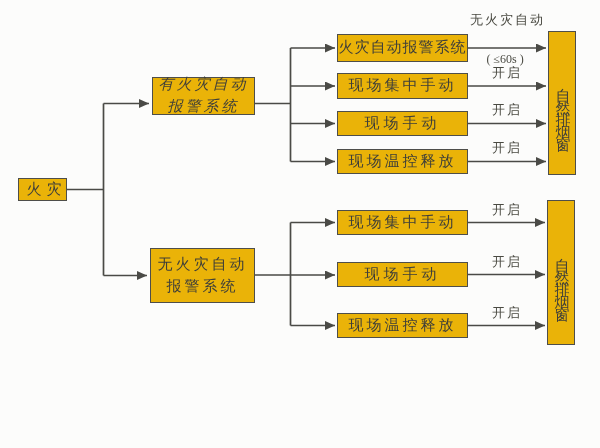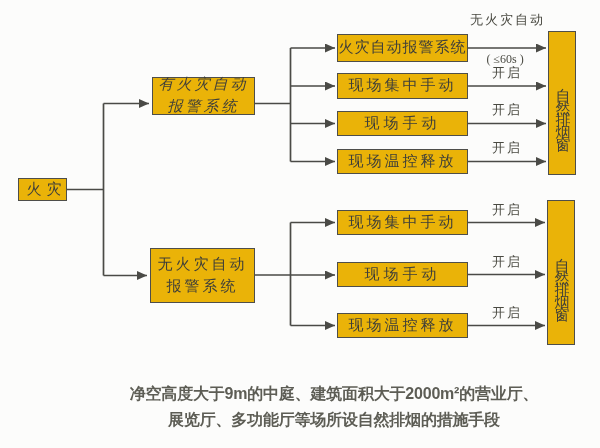--- a/index.html
+++ b/index.html
@@ -162,18 +162,14 @@
 
   <div class="lbl lbl-auto1">无火灾自动</div>
   <div class="lbl lbl-auto2">( ≤60s )</div>
   <div class="lbl lbl-o-u1">开启</div>
   <div class="lbl lbl-o-u2">开启</div>
   <div class="lbl lbl-o-u3">开启</div>
   <div class="lbl lbl-o-l1">开启</div>
   <div class="lbl lbl-o-l2">开启</div>
   <div class="lbl lbl-o-l3">开启</div>
 
-  <div class="caption">
-    <div>净空高度大于9m的中庭、建筑面积大于2000m²的营业厅、</div>
-    <div>展览厅、多功能厅等场所设自然排烟的措施手段</div>
-  </div>
 
 </div>
 
 </body></html>

